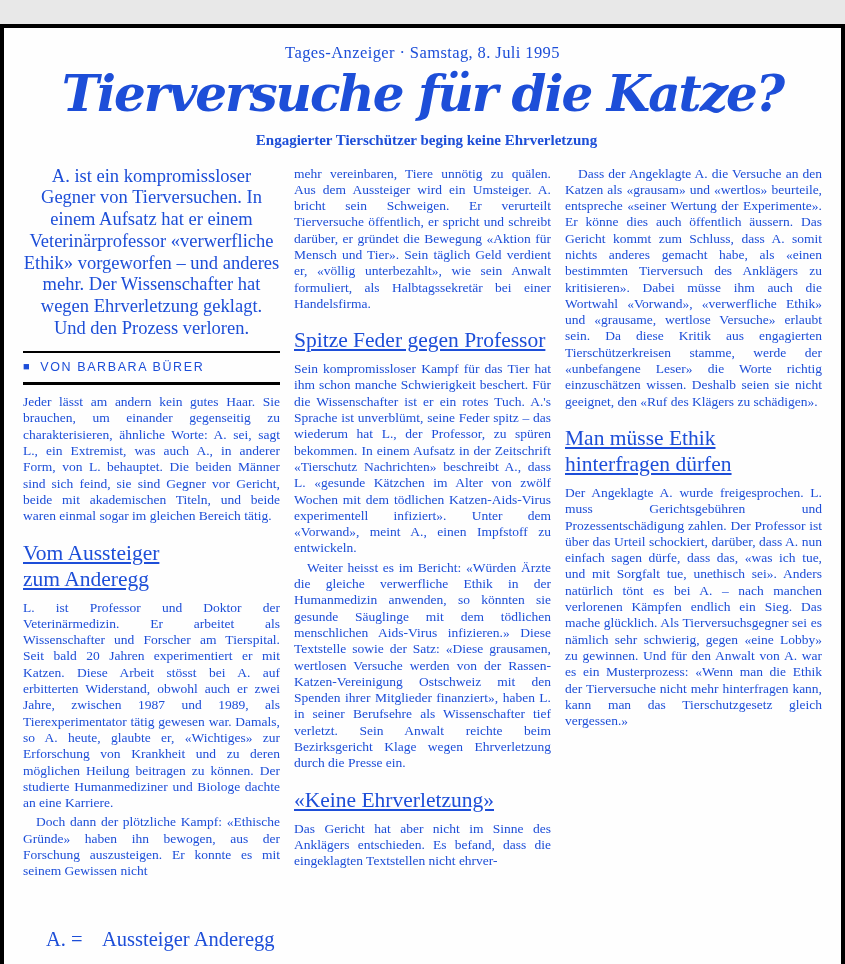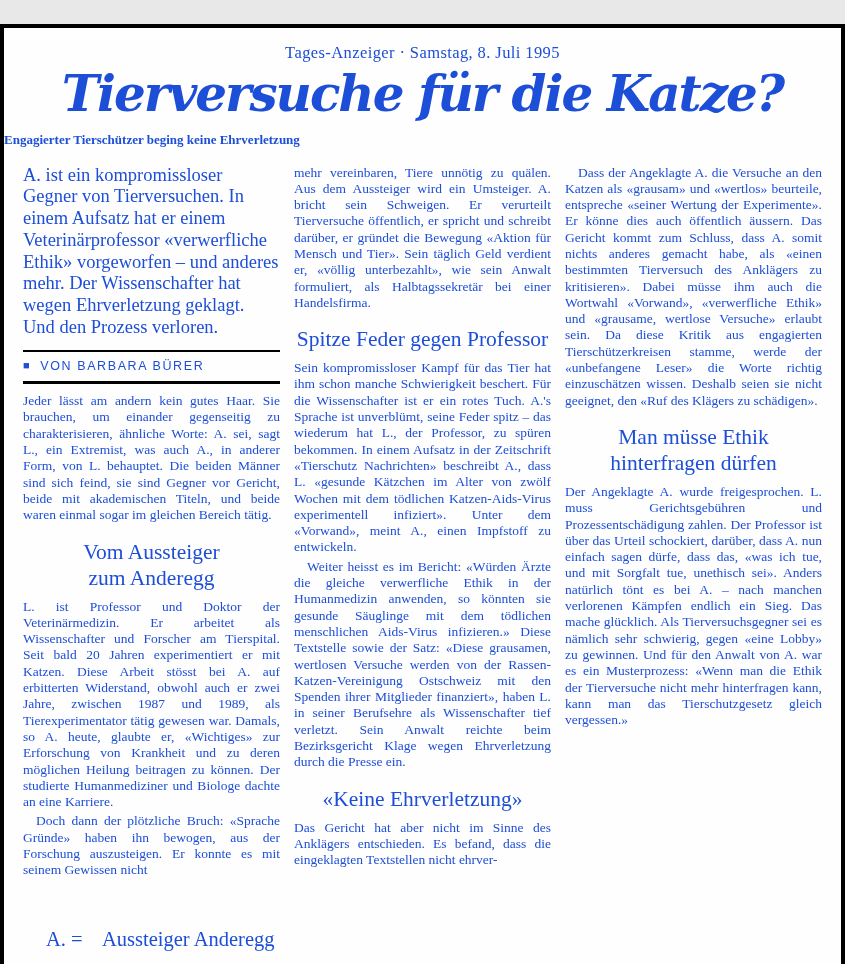--- a/index.html
+++ b/index.html
@@ -25,24 +25,25 @@
     font-family:"DejaVu Serif", serif;
     font-weight:bold;
     font-size:50px;
     letter-spacing:-2px;
     white-space:nowrap;
     margin-top:5px;
     line-height:1.05;
     font-style:italic;
   }
   .subheadline {
-    text-align:left;
+    text-align:center;
     font-weight:bold;
-    font-size:13px;
+    font-size:15px;
     margin-top:11px;
+    padding-left:8px;
   }
   .columns {
     display:flex;
     gap:14px;
     padding:0 19px;
     margin-top:17px;
   }
   .col {
     flex:1;
     min-width:0;
@@ -51,21 +52,21 @@
     text-align:justify;
     hyphens:auto;
     -webkit-hyphens:auto;
   }
   .col p { margin:0; }
   .col p + p { margin-top:3px; }
   .indent { text-indent:13px; }
   .lead {
     font-size:18.5px;
     line-height:21.8px;
-    text-align:left;
+    text-align:center;
     hyphens:auto;
   }
   .byline-box {
     border-top:2px solid #000;
     border-bottom:3px solid #000;
     margin:11px 0 9px 0;
     padding:6px 0 7px 0;
     font-family:"Liberation Sans", sans-serif;
     font-size:12.5px;
     letter-spacing:1.6px;
@@ -75,23 +76,24 @@
   .byline-square {
     display:inline-block;
     font-size:11px;
     margin-right:9px;
     transform:translateY(-1px);
   }
   .head2 {
     font-size:21.5px;
     line-height:26px;
     font-weight:normal;
-    text-align:center;
+    text-align:left;
     white-space:pre-line;
     margin:15px 0 8px 0;
+    text-decoration:underline;
   }
   .legend {
     position:absolute;
     left:42px;
     top:894px;
     font-size:20.5px;
     line-height:35px;
   }
   .legend-row { white-space:nowrap; }
   .legend-label { display:inline-block; width:56px; }
@@ -111,21 +113,21 @@
 
     <div class="col">
       <div class="lead">A. ist ein kompromissloser Gegner von Tierversuchen. In einem Aufsatz hat er einem Veterinärprofessor «verwerfliche Ethik» vorgeworfen – und anderes mehr. Der Wissenschafter hat wegen Ehrverletzung geklagt. Und den Prozess verloren.</div>
       <div class="byline-box">
         <span class="byline-square">■</span><span>VON BARBARA BÜRER</span>
       </div>
       <p>Jeder lässt am andern kein gutes Haar. Sie brauchen, um einander gegenseitig zu charakterisieren, ähnliche Worte: A. sei, sagt L., ein Extremist, was auch A., in anderer Form, von L. behauptet. Die beiden Männer sind sich feind, sie sind Gegner vor Gericht, beide mit akademischen Titeln, und beide waren einmal sogar im gleichen Bereich tätig.</p>
       <div class="head2">Vom Aussteiger
 zum Anderegg</div>
       <p>L. ist Professor und Doktor der Veterinärmedizin. Er arbeitet als Wissenschafter und Forscher am Tierspital. Seit bald 20 Jahren experimentiert er mit Katzen. Diese Arbeit stösst bei A. auf erbitterten Widerstand, obwohl auch er zwei Jahre, zwischen 1987 und 1989, als Tierexperimentator tätig gewesen war. Damals, so A. heute, glaubte er, «Wichtiges» zur Erforschung von Krankheit und zu deren möglichen Heilung beitragen zu können. Der studierte Humanmediziner und Biologe dachte an eine Karriere.</p>
-      <p class="indent">Doch dann der plötzliche Bruch: «Sprache Gründe» haben ihn bewogen, aus der Forschung auszusteigen. Er konnte es mit seinem Gewissen nicht</p>
+      <p class="indent">Doch dann der plötzliche Kampf: «Ethische Gründe» haben ihn bewogen, aus der Forschung auszusteigen. Er konnte es mit seinem Gewissen nicht</p>
     </div>
 
     <div class="col">
       <p>mehr vereinbaren, Tiere unnötig zu quälen. Aus dem Aussteiger wird ein Umsteiger. A. bricht sein Schweigen. Er verurteilt Tierversuche öffentlich, er spricht und schreibt darüber, er gründet die Bewegung «Aktion für Mensch und Tier». Sein täglich Geld verdient er, «völlig unterbezahlt», wie sein Anwalt formuliert, als Halbtagssekretär bei einer Handelsfirma.</p>
       <div class="head2">Spitze Feder gegen Professor</div>
       <p>Sein kompromissloser Kampf für das Tier hat ihm schon manche Schwierigkeit beschert. Für die Wissenschafter ist er ein rotes Tuch. A.'s Sprache ist unverblümt, seine Feder spitz – das wiederum hat L., der Professor, zu spüren bekommen. In einem Aufsatz in der Zeitschrift «Tierschutz Nachrichten» beschreibt A., dass L. «gesunde Kätzchen im Alter von zwölf Wochen mit dem tödlichen Katzen-Aids-Virus experimentell infiziert». Unter dem «Vorwand», meint A., einen Impfstoff zu entwickeln.</p>
       <p class="indent">Weiter heisst es im Bericht: «Würden Ärzte die gleiche verwerfliche Ethik in der Humanmedizin anwenden, so könnten sie gesunde Säuglinge mit dem tödlichen menschlichen Aids-Virus infizieren.» Diese Textstelle sowie der Satz: «Diese grausamen, wertlosen Versuche werden von der Rassen-Katzen-Vereinigung Ostschweiz mit den Spenden ihrer Mitglieder finanziert», haben L. in seiner Berufsehre als Wissenschafter tief verletzt. Sein Anwalt reichte beim Bezirksgericht Klage wegen Ehrverletzung durch die Presse ein.</p>
       <div class="head2">«Keine Ehrverletzung»</div>
       <p>Das Gericht hat aber nicht im Sinne des Anklägers entschieden. Es befand, dass die eingeklagten Textstellen nicht ehrver-</p>
     </div>

